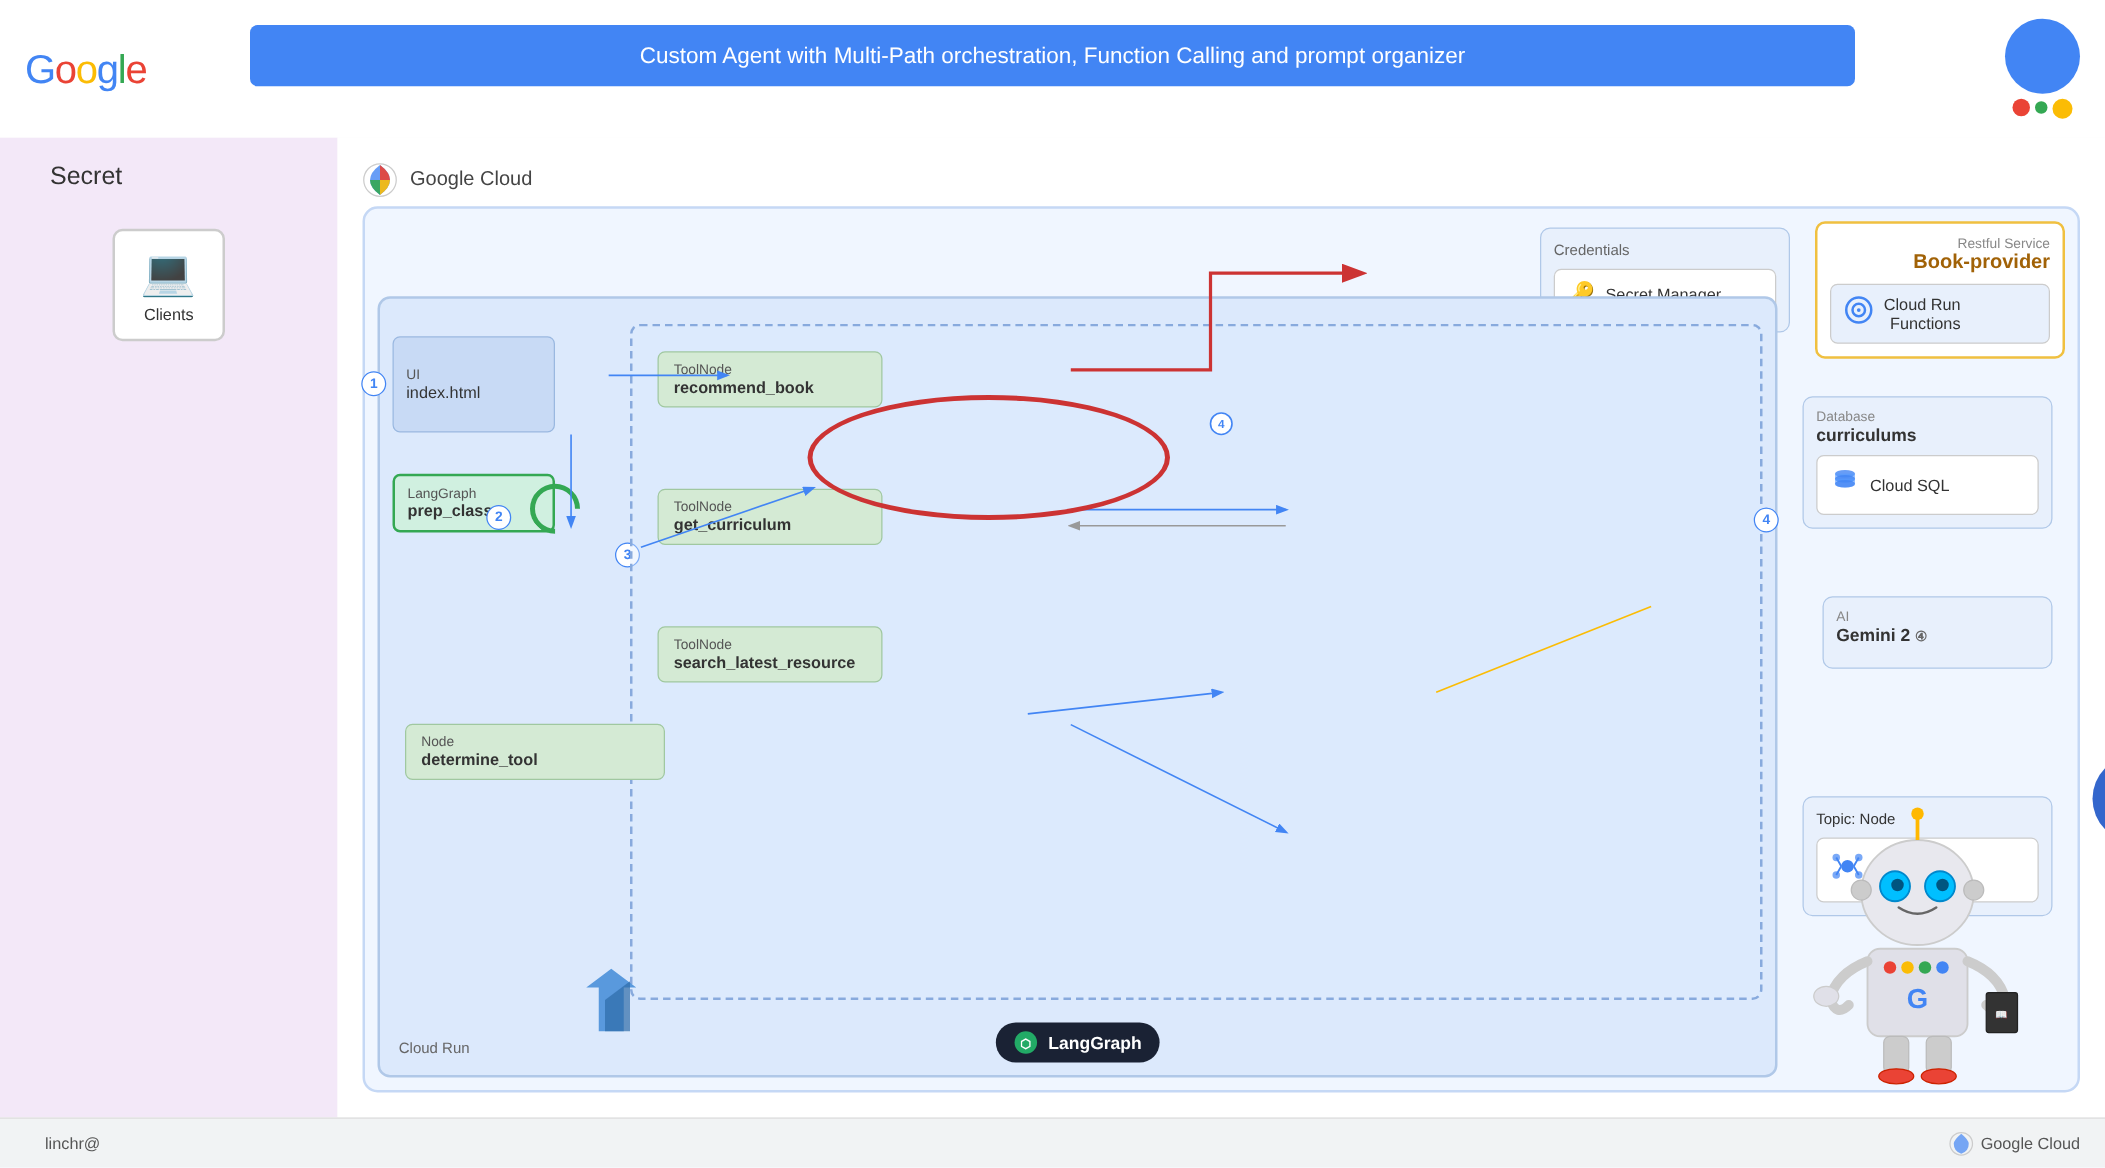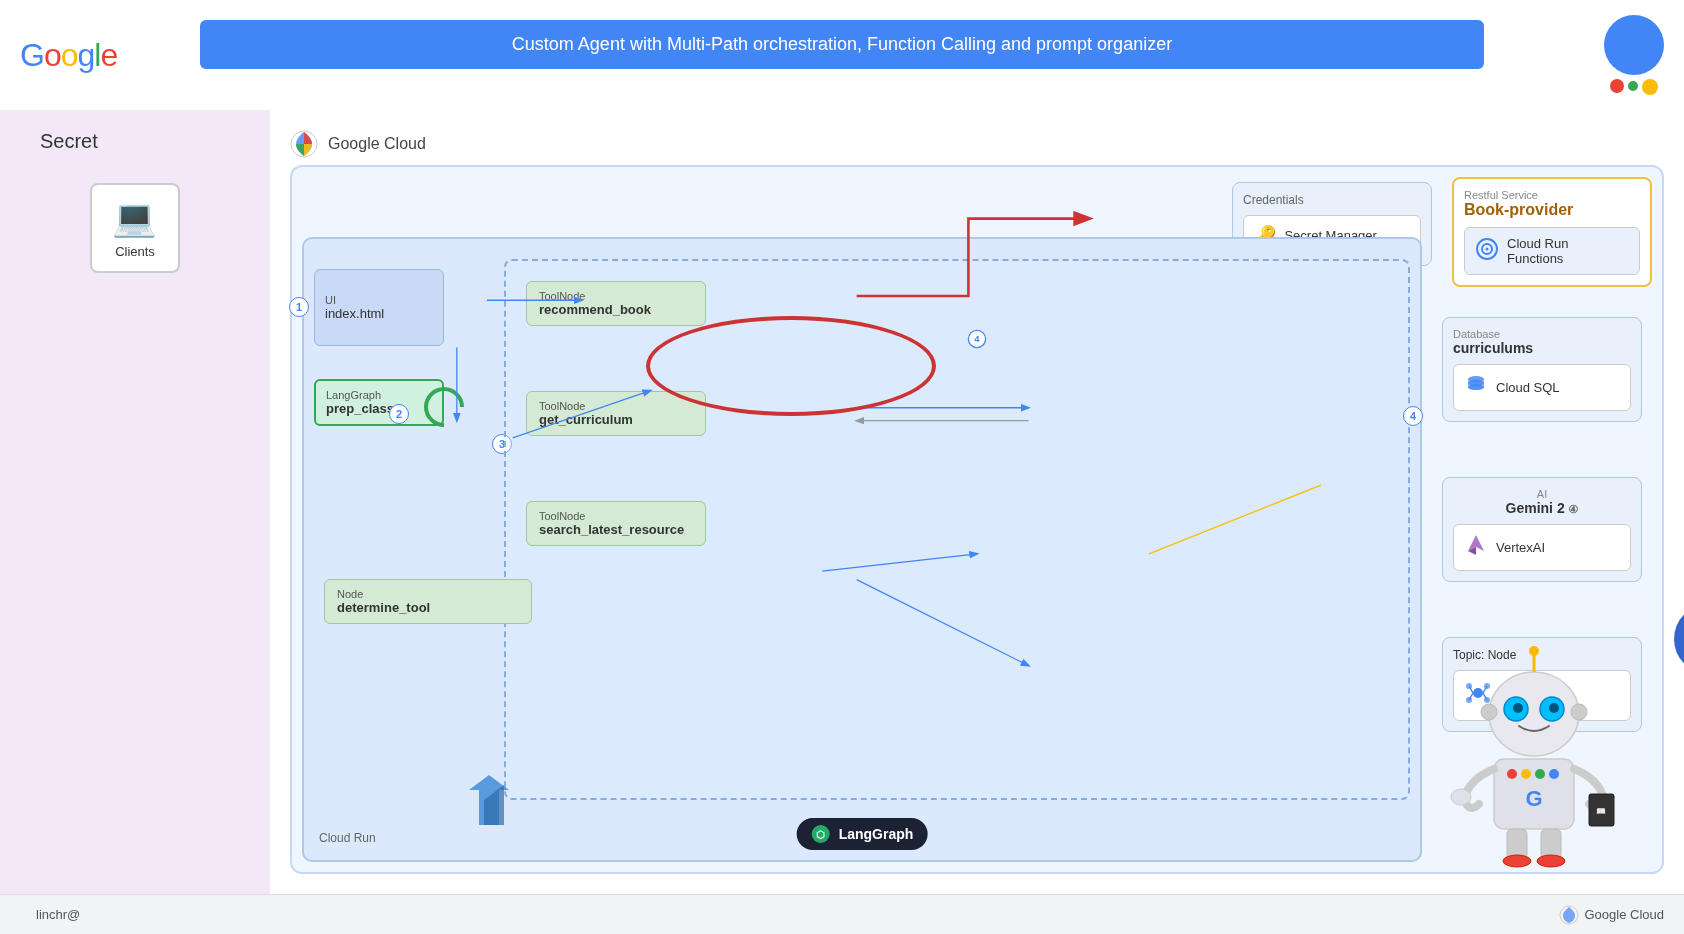--- a/index.html
+++ b/index.html
@@ -198,20 +198,21 @@
     
     .restful-box {
       position: absolute;
       top: 10px;
       right: 10px;
       width: 200px;
       border: 2px solid #f0c040;
       border-radius: 8px;
       background: white;
       padding: 10px;
+      text-align: right;
     }
     .restful-label {
       font-size: 11px;
       color: #888;
     }
     .book-provider {
       font-size: 16px;
       font-weight: 700;
       color: #a16207;
       margin-bottom: 8px;
@@ -267,26 +268,25 @@
     .db-icon {
       font-size: 20px;
       color: #4285F4;
     }
 
     
     .ai-box {
       position: absolute;
       top: 310px;
       right: 20px;
-      width: 200px;
+      width: 184px;
       border: 1px solid #b0c8e8;
       border-radius: 8px;
       background: #e8f0fc;
       padding: 10px;
-      text-align: center;
     }
     .ai-label {
       font-size: 11px;
       color: #888;
     }
     .gemini-label {
       font-size: 14px;
       font-weight: 700;
       color: #333;
       margin-bottom: 8px;
@@ -622,29 +622,20 @@
               <ellipse cx="12" cy="14" rx="8" ry="3" fill="#4285F4" opacity="0.8"></ellipse>
             </svg>
           </div>
           <div class="cloud-run-label">Cloud SQL</div>
         </div>
       </div>
 
       <div class="ai-box">
         <div class="ai-label">AI</div>
         <div class="gemini-label"><span>Gemini 2</span> <span style="font-size:11px;color:#666;">④</span></div>
-        <div class="vertex-box">
-          <div class="vertex-icon">
-            <svg width="24" height="24" viewBox="0 0 24 24">
-              <polygon points="12,2 4,18 12,14 20,18" fill="#9B59B6" opacity="0.8"></polygon>
-              <polygon points="12,14 4,18 12,22" fill="#7D3C98" opacity="0.9"></polygon>
-            </svg>
-          </div>
-          <div class="cloud-run-label">VertexAI</div>
-        </div>
       </div>
 
       <div class="topic-box">
         <div class="topic-label">Topic: Node</div>
         <div class="pubsub-box">
           <div class="pubsub-icon">
             <svg width="28" height="28" viewBox="0 0 28 28">
               <circle cx="14" cy="14" r="5" fill="#4285F4"></circle>
               <circle cx="5" cy="7" r="3" fill="#4285F4" opacity="0.7"></circle>
               <circle cx="23" cy="7" r="3" fill="#4285F4" opacity="0.7"></circle>

